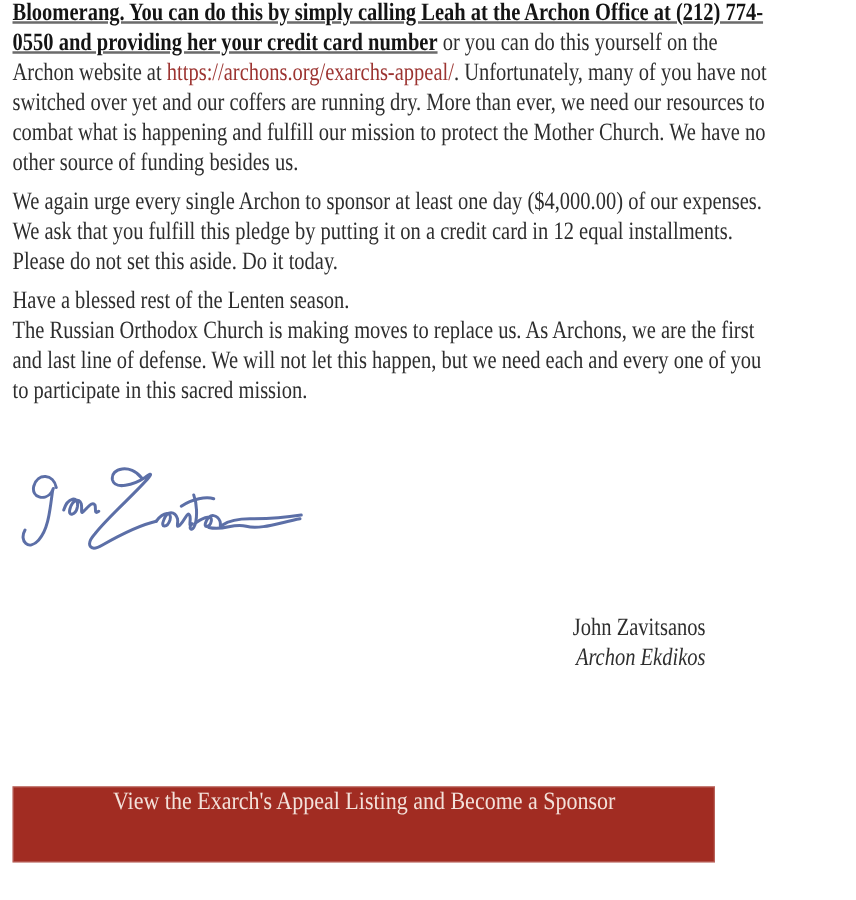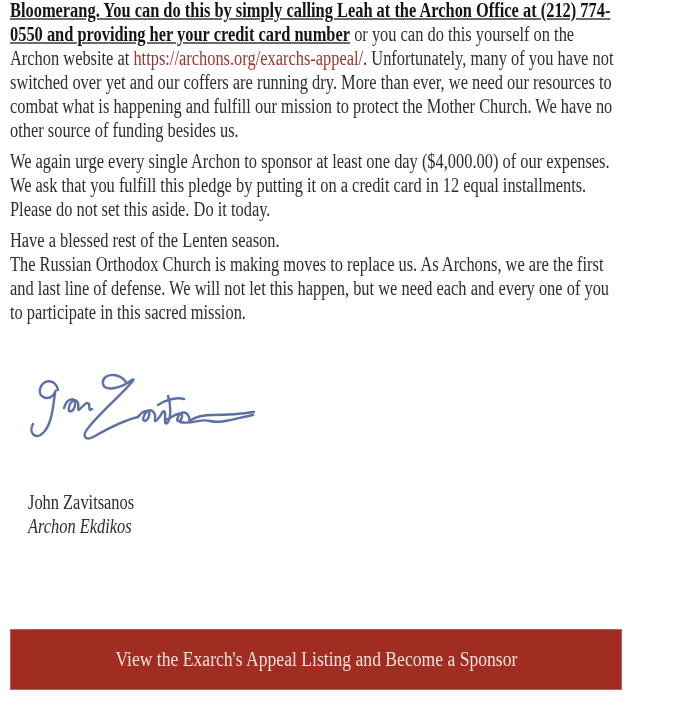--- a/index.html
+++ b/index.html
@@ -32,44 +32,43 @@
     font-weight: bold;
     color: var(--bold-text, #141414);
     text-decoration: underline;
     text-decoration-thickness: 2px;
     text-decoration-color: #6b6b6b;
   }
   .seg-link {
     color: var(--link-color, #9c3431);
     cursor: pointer;
   }
-  .sig-block { padding-left: 28px; }
+  .sig-block { padding-left: 15px; text-align: right; }
   .sig-svg {
     display: block;
     margin: 41px 0 0 -3px;
   }
   .sender-name {
     margin-top: 30px;
     font-size: 20px;
     line-height: 24px;
   }
   .sender-title {
     font-style: italic;
     font-size: 20px;
     line-height: 24px;
   }
   .cta {
     margin: 91px 0 0 10px;
-    width: 612px;
+    width: 562px;
     height: 61px;
     background: var(--button-bg, #a12c22);
     border: 1px solid rgba(255,255,255,0.25);
     box-sizing: border-box;
     display: flex;
-    align-items: center;
     justify-content: center;
     cursor: pointer;
   }
   .cta-label {
     color: var(--button-text, #f3e1da);
     font-size: 20px;
     white-space: nowrap;
     transform: scaleX(0.88);
     transform-origin: 50% 50%;
   }

